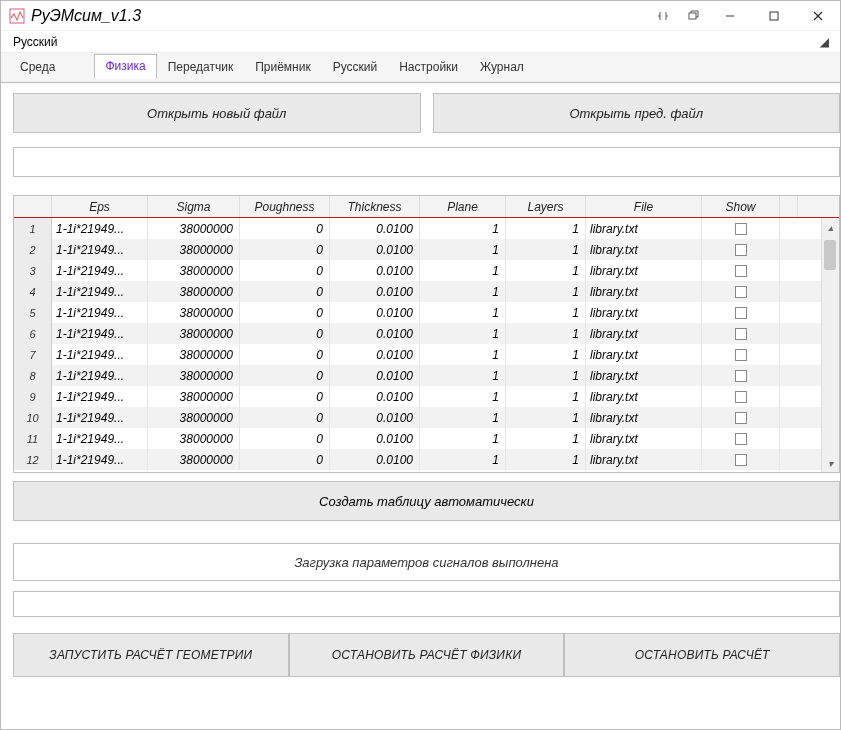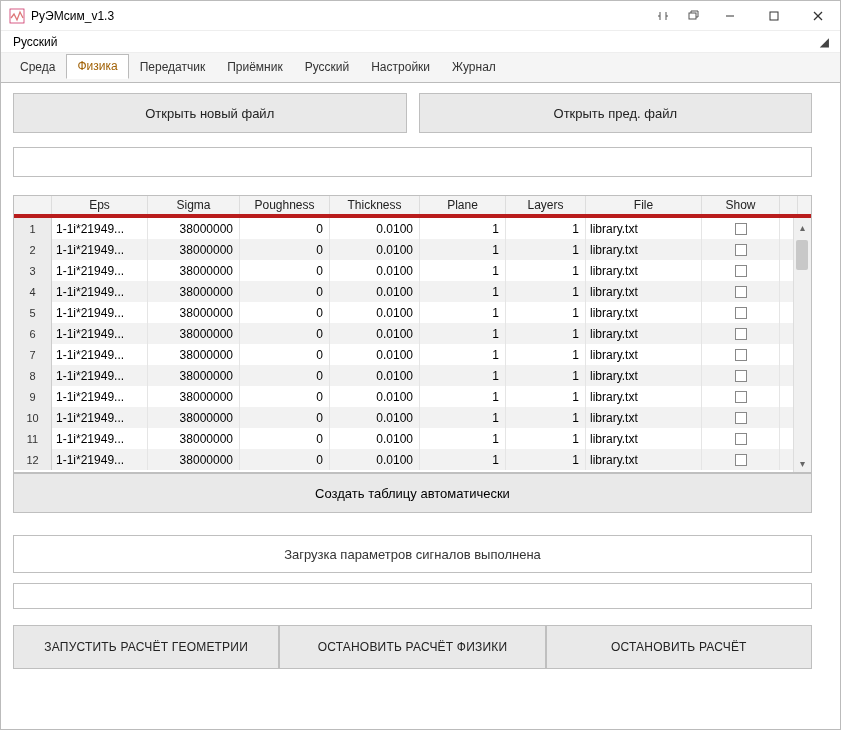--- a/index.html
+++ b/index.html
@@ -20,21 +20,21 @@
     align-items: center;
     background: #fff;
     border-bottom: 1px solid #eee;
   }
   .titlebar .app-icon {
     width: 16px; height: 16px;
     margin: 0 6px 0 8px;
     display: inline-flex;
     align-items: center; justify-content: center;
   }
-  .titlebar .title { flex: 0 0 auto; font-size: 12px; }
+  .titlebar .title { flex: 0 0 auto; font-size: 16px; font-style: italic; }
   .titlebar .spacer { flex: 1; }
   .titlebar .winbtn {
     width: 44px; height: 30px;
     display: flex; align-items: center; justify-content: center;
     color:#333;
   }
   .titlebar .winbtn.narrow { width: 30px; }
   .menubar {
     height: 22px;
     display: flex;
@@ -65,24 +65,26 @@
     border: 1px solid transparent;
     border-bottom: none;
     position: relative;
     top: 1px;
     background: transparent;
   }
   .tab.active {
     background: #fff;
     border: 1px solid #bbb;
     border-bottom: 1px solid #fff;
-    color: #a16207;
+    color: #6d28d9;
+    margin-left: 28px;
   }
   .content {
-    padding: 10px 28px 12px 12px;
+    padding: 10px 0 12px 12px;
+    font-style: italic;
   }
   .row { display: flex; gap: 12px; }
   .bigbtn {
     flex: 1;
     height: 40px;
     background: #e9e9e9;
     border: 1px solid #bfbfbf;
     display: flex;
     align-items: center;
     justify-content: center;
@@ -100,21 +102,21 @@
     margin-top: 18px;
     border: 1px solid #bfbfbf;
     height: 278px;
     display: flex;
     flex-direction: column;
     position: relative;
   }
   .thead {
     display: flex;
     background: #f3f3f3;
-    border-bottom: 4px solid #b91c1c;
+    border-bottom: 1px solid #b91c1c;
     font-size: 12px;
     color: #222;
     flex: 0 0 22px;
     height: 22px;
   }
   .thead .th {
     border-right: 1px solid #ddd;
     display: flex; align-items:center; justify-content:center;
     overflow: hidden; white-space: nowrap;
   }
@@ -179,20 +181,21 @@
     position:absolute;
     top: 22px;
     right: 3px;
     width: 12px;
     height: 30px;
     background: #c8c8c8;
     border-radius: 2px;
   }
   .vscroll .arrow.bottom { position:absolute; bottom:0; left:0; right:0;}
   .auto-btn {
+    margin-top: 8px;
     height: 40px;
     background: #e9e9e9;
     border: 1px solid #bfbfbf;
     display:flex;align-items:center;justify-content:center;
     font-size:13px;
   }
   .status-box {
     margin-top: 22px;
     height: 38px;
     border: 1px solid #bfbfbf;

